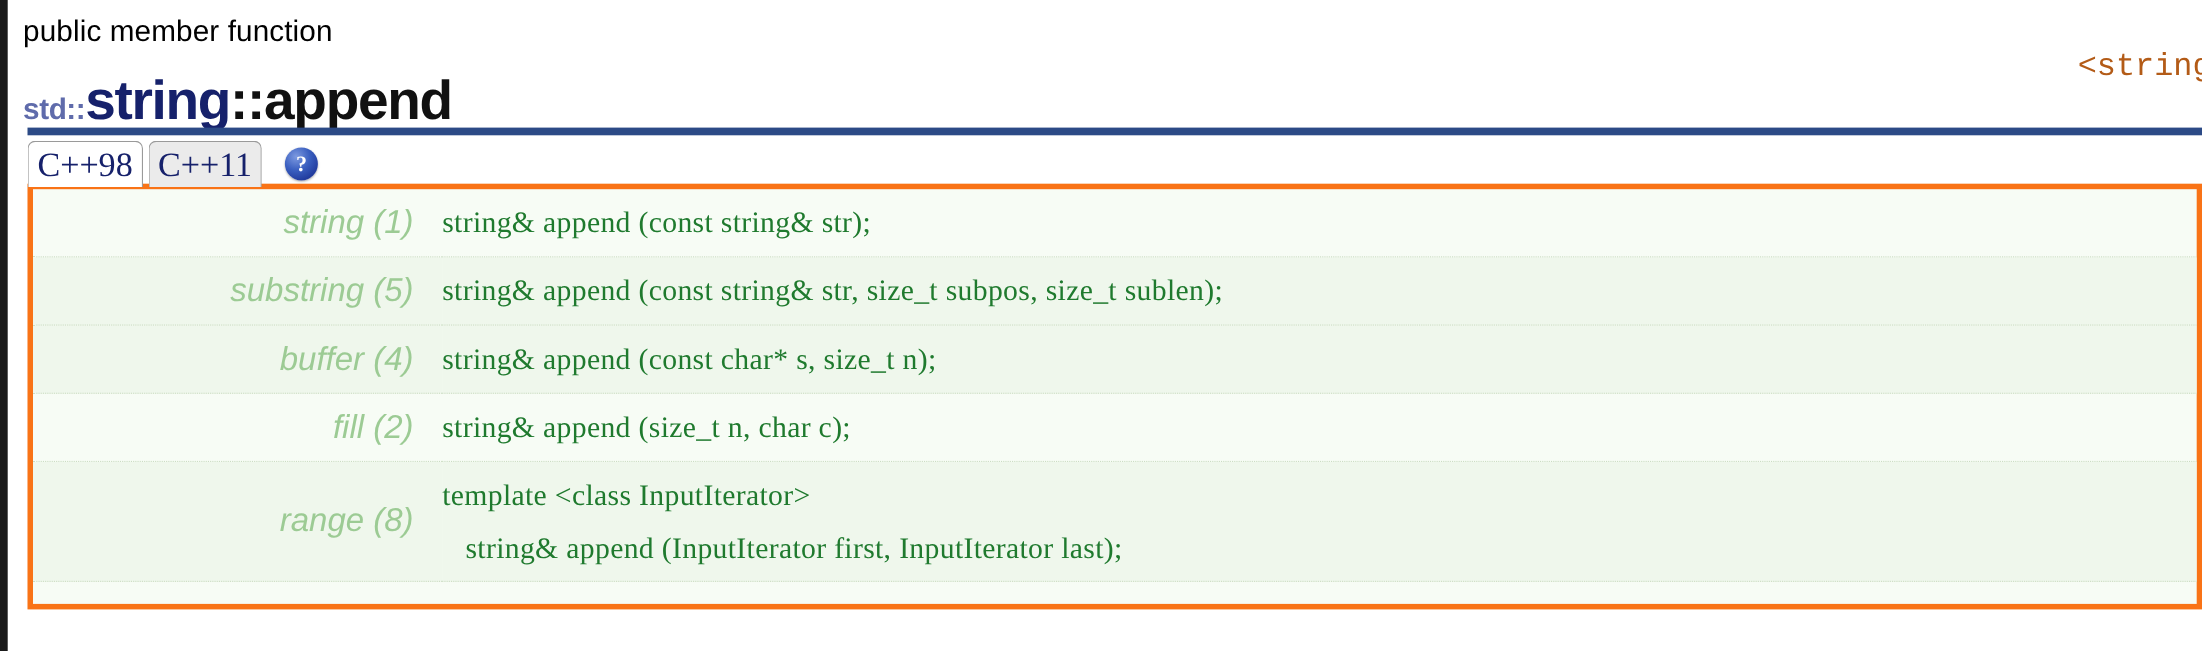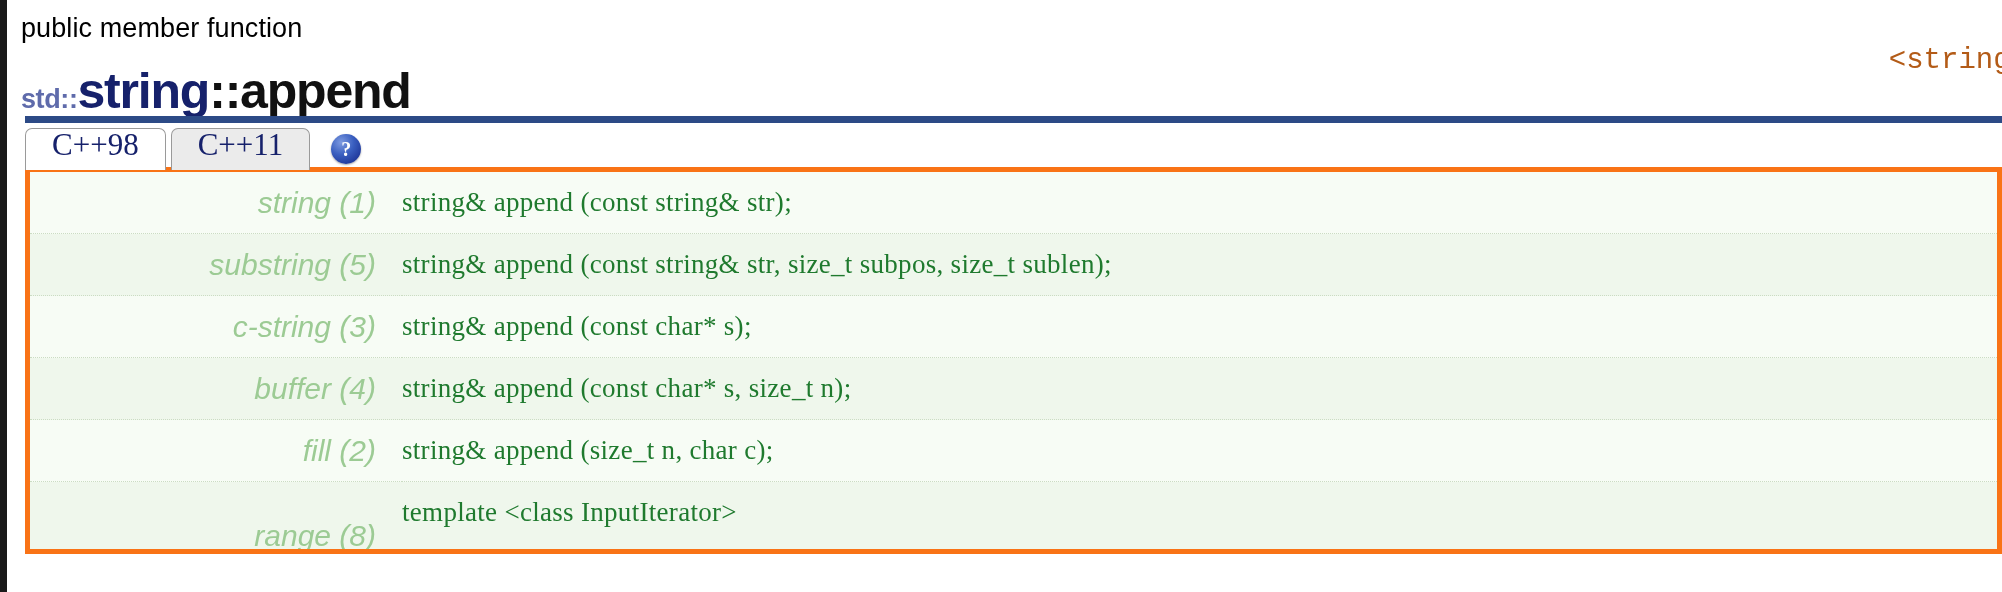--- a/index.html
+++ b/index.html
@@ -107,22 +107,23 @@
     top: 126px;
     height: 44px;
     display: flex;
     align-items: flex-end;
     gap: 5px;
     z-index: 3;
   }
   .tab {
     box-sizing: border-box;
     height: 42px;
-    padding: 0 26px;
+    padding: 0 8px;
     display: flex;
+    align-items: center;
     justify-content: center;
     font-family: "Liberation Serif", serif;
     font-size: 31px;
     line-height: 1;
     color: #16216b;
     border: 1px solid #9a9a9a;
     border-bottom: none;
     border-radius: 7px 7px 0 0;
     background: #ebebeb;
     cursor: pointer;
@@ -233,24 +234,20 @@
     <table class="sig-table">
       <tbody>
         <tr class="sig-row">
           <td class="sig-label">string (1)</td>
           <td class="sig-code">string&amp; append (const string&amp; str);</td>
         </tr>
         <tr class="sig-row alt">
           <td class="sig-label">substring (5)</td>
           <td class="sig-code">string&amp; append (const string&amp; str, size_t subpos, size_t sublen);</td>
         </tr>
-        <tr class="sig-row">
-          <td class="sig-label">c-string (3)</td>
-          <td class="sig-code">string&amp; append (const char* s);</td>
-        </tr>
         <tr class="sig-row alt">
           <td class="sig-label">buffer (4)</td>
           <td class="sig-code">string&amp; append (const char* s, size_t n);</td>
         </tr>
         <tr class="sig-row">
           <td class="sig-label">fill (2)</td>
           <td class="sig-code">string&amp; append (size_t n, char c);</td>
         </tr>
         <tr class="sig-row alt tall">
           <td class="sig-label">range (8)</td>

